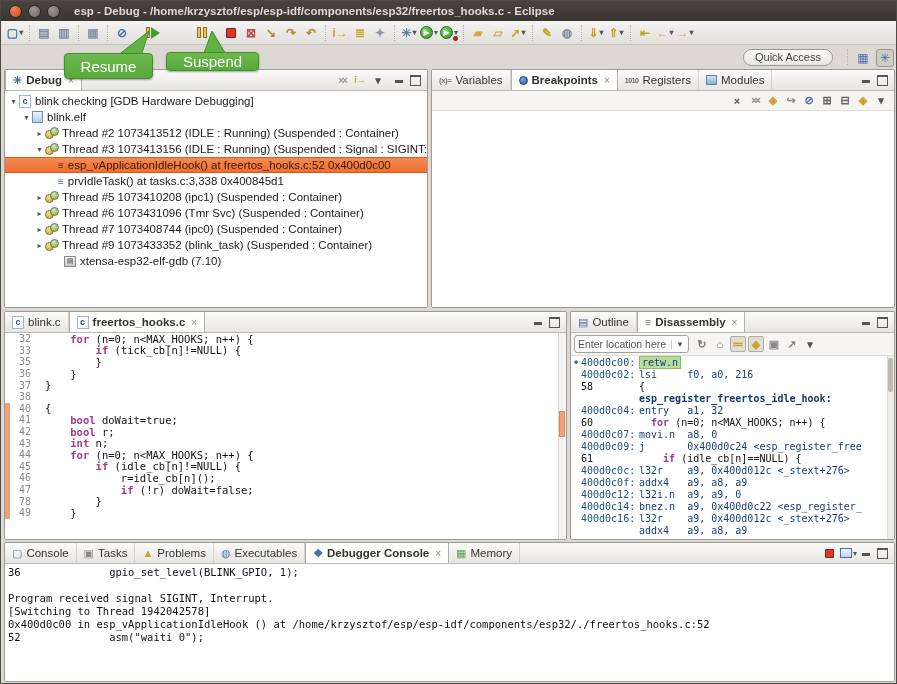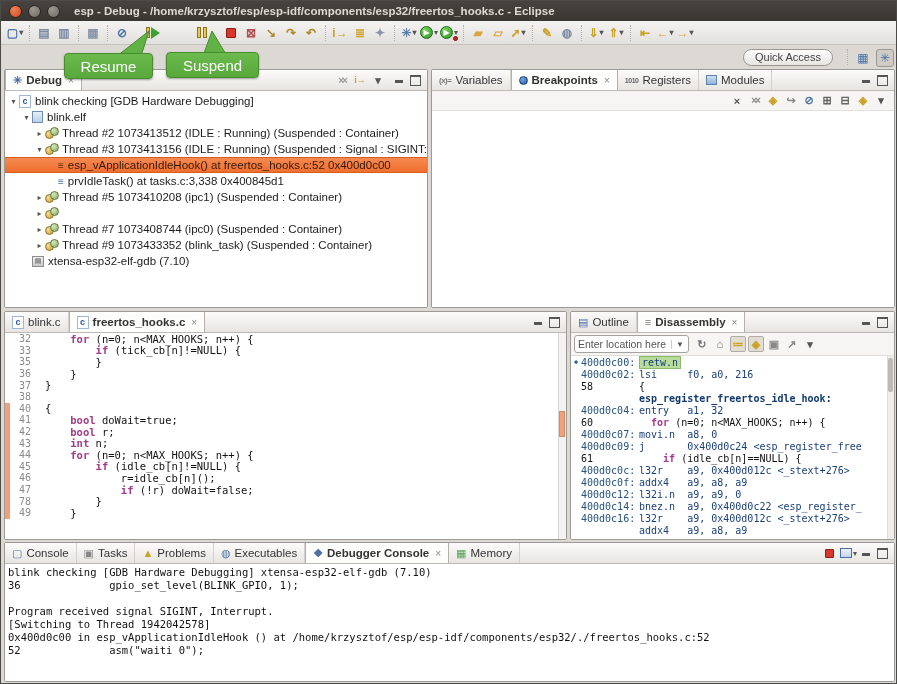--- a/index.html
+++ b/index.html
@@ -40,21 +40,21 @@
   #quick-access { border:1px solid #9a9792; border-radius:9px; background:linear-gradient(#fdfdfd,#e8e6e2);
                   font-size:11px; color:#444; padding:1px 11px 2px; margin-right:8px; }
   .persp { width:18px; height:18px; display:inline-flex; align-items:center; justify-content:center; font-size:12px; color:#4a6fa5; margin-right:4px; border-radius:3px; }
   .persp.pressed { background:#cfccc6; border:1px solid #9a9792; }
   #subrow .tsep { margin:0 6px; }
   
   .callout { position:absolute; z-index:60; background:linear-gradient(#6cba4e,#58a83c); border:1px solid #478c2e;
              border-radius:4px; color:#fff; font-size:15px; display:flex; align-items:center; justify-content:center;
              box-shadow:0 1px 2px rgba(0,0,0,.35); }
   #callout-resume { left:63px; top:52px; width:89px; height:26px; }
-  #callout-suspend { left:165px; top:51px; width:93px; height:26px; }
+  #callout-suspend { left:165px; top:51px; width:93px; height:19px; }
   #tails { position:absolute; left:0; top:0; z-index:59; pointer-events:none; }
   
   .panel { position:absolute; background:#fff; border:1px solid #9c9a96; border-radius:2px; overflow:hidden; }
   .tabbar { height:21px; background:linear-gradient(#fcfbfa,#e7e5e1); border-bottom:1px solid #bcb9b4;
             display:flex; align-items:stretch; font-size:11.5px; color:#333; }
   .tab { display:flex; align-items:center; padding:0 7px; border-right:1px solid #d4d1cc; white-space:nowrap; cursor:default; }
   .tab.active { background:#fdfdfc; font-weight:bold; border-right:1px solid #b3b0ab; border-left:1px solid #b3b0ab; box-shadow:inset 0 2px 0 #fff; }
   .tab .tclose { margin-left:6px; color:#888; font-size:10px; font-weight:normal; }
   .tbspace { flex:1; }
   .pt-icons { display:flex; align-items:center; padding-right:4px; }
@@ -254,32 +254,33 @@
           <span>prvIdleTask() at tasks.c:3,338 0x400845d1</span>
         </div>
         <div class="trow" style="padding-left: 29px;">
           <span class="tarrow">▸</span>
           <span class="tico ti-thread"></span>
           <span>Thread #5 1073410208 (ipc1) (Suspended : Container)</span>
         </div>
         <div class="trow" style="padding-left: 29px;">
           <span class="tarrow">▸</span>
           <span class="tico ti-thread"></span>
+          <span>Thread #6 1073431096 (Tmr Svc) (Suspended : Container)</span>
         </div>
         <div class="trow" style="padding-left: 29px;">
           <span class="tarrow">▸</span>
           <span class="tico ti-thread"></span>
           <span>Thread #7 1073408744 (ipc0) (Suspended : Container)</span>
         </div>
         <div class="trow" style="padding-left: 29px;">
           <span class="tarrow">▸</span>
           <span class="tico ti-thread"></span>
           <span>Thread #9 1073433352 (blink_task) (Suspended : Container)</span>
         </div>
-        <div class="trow" style="padding-left: 16px;">
+        <div class="trow" style="padding-left: 16px; margin-left: 32px;">
           <span class="tarrow"></span>
           <span class="tico ti-gdb">▤</span>
           <span>xtensa-esp32-elf-gdb (7.10)</span>
         </div>
       </div>
   </div>
 
   <div class="panel" style="left:430px; top:68px; width:464px; height:239px;">
     <div class="tabbar" id="vars-tabbar">
         <div class="tab">
@@ -451,21 +452,20 @@
           </span>
           <span class="pti">
             <span class="ic-condd"></span>
             <span class="caret">▾</span>
           </span>
           <span class="wmin"></span>
           <span class="wmax"></span>
         </div>
       </div>
     <div id="console-body">
-        <div class="crow">blink checking [GDB Hardware Debugging] xtensa-esp32-elf-gdb (7.10)</div>
         <div class="crow">36              gpio_set_level(BLINK_GPIO, 1);</div>
         <div class="crow">&nbsp;</div>
         <div class="crow">Program received signal SIGINT, Interrupt.</div>
         <div class="crow">[Switching to Thread 1942042578]</div>
         <div class="crow">0x400d0c00 in esp_vApplicationIdleHook () at /home/krzysztof/esp/esp-idf/components/esp32/./freertos_hooks.c:52</div>
         <div class="crow">52              asm("waiti 0");</div>
       </div>
   </div>
 
 </div>

